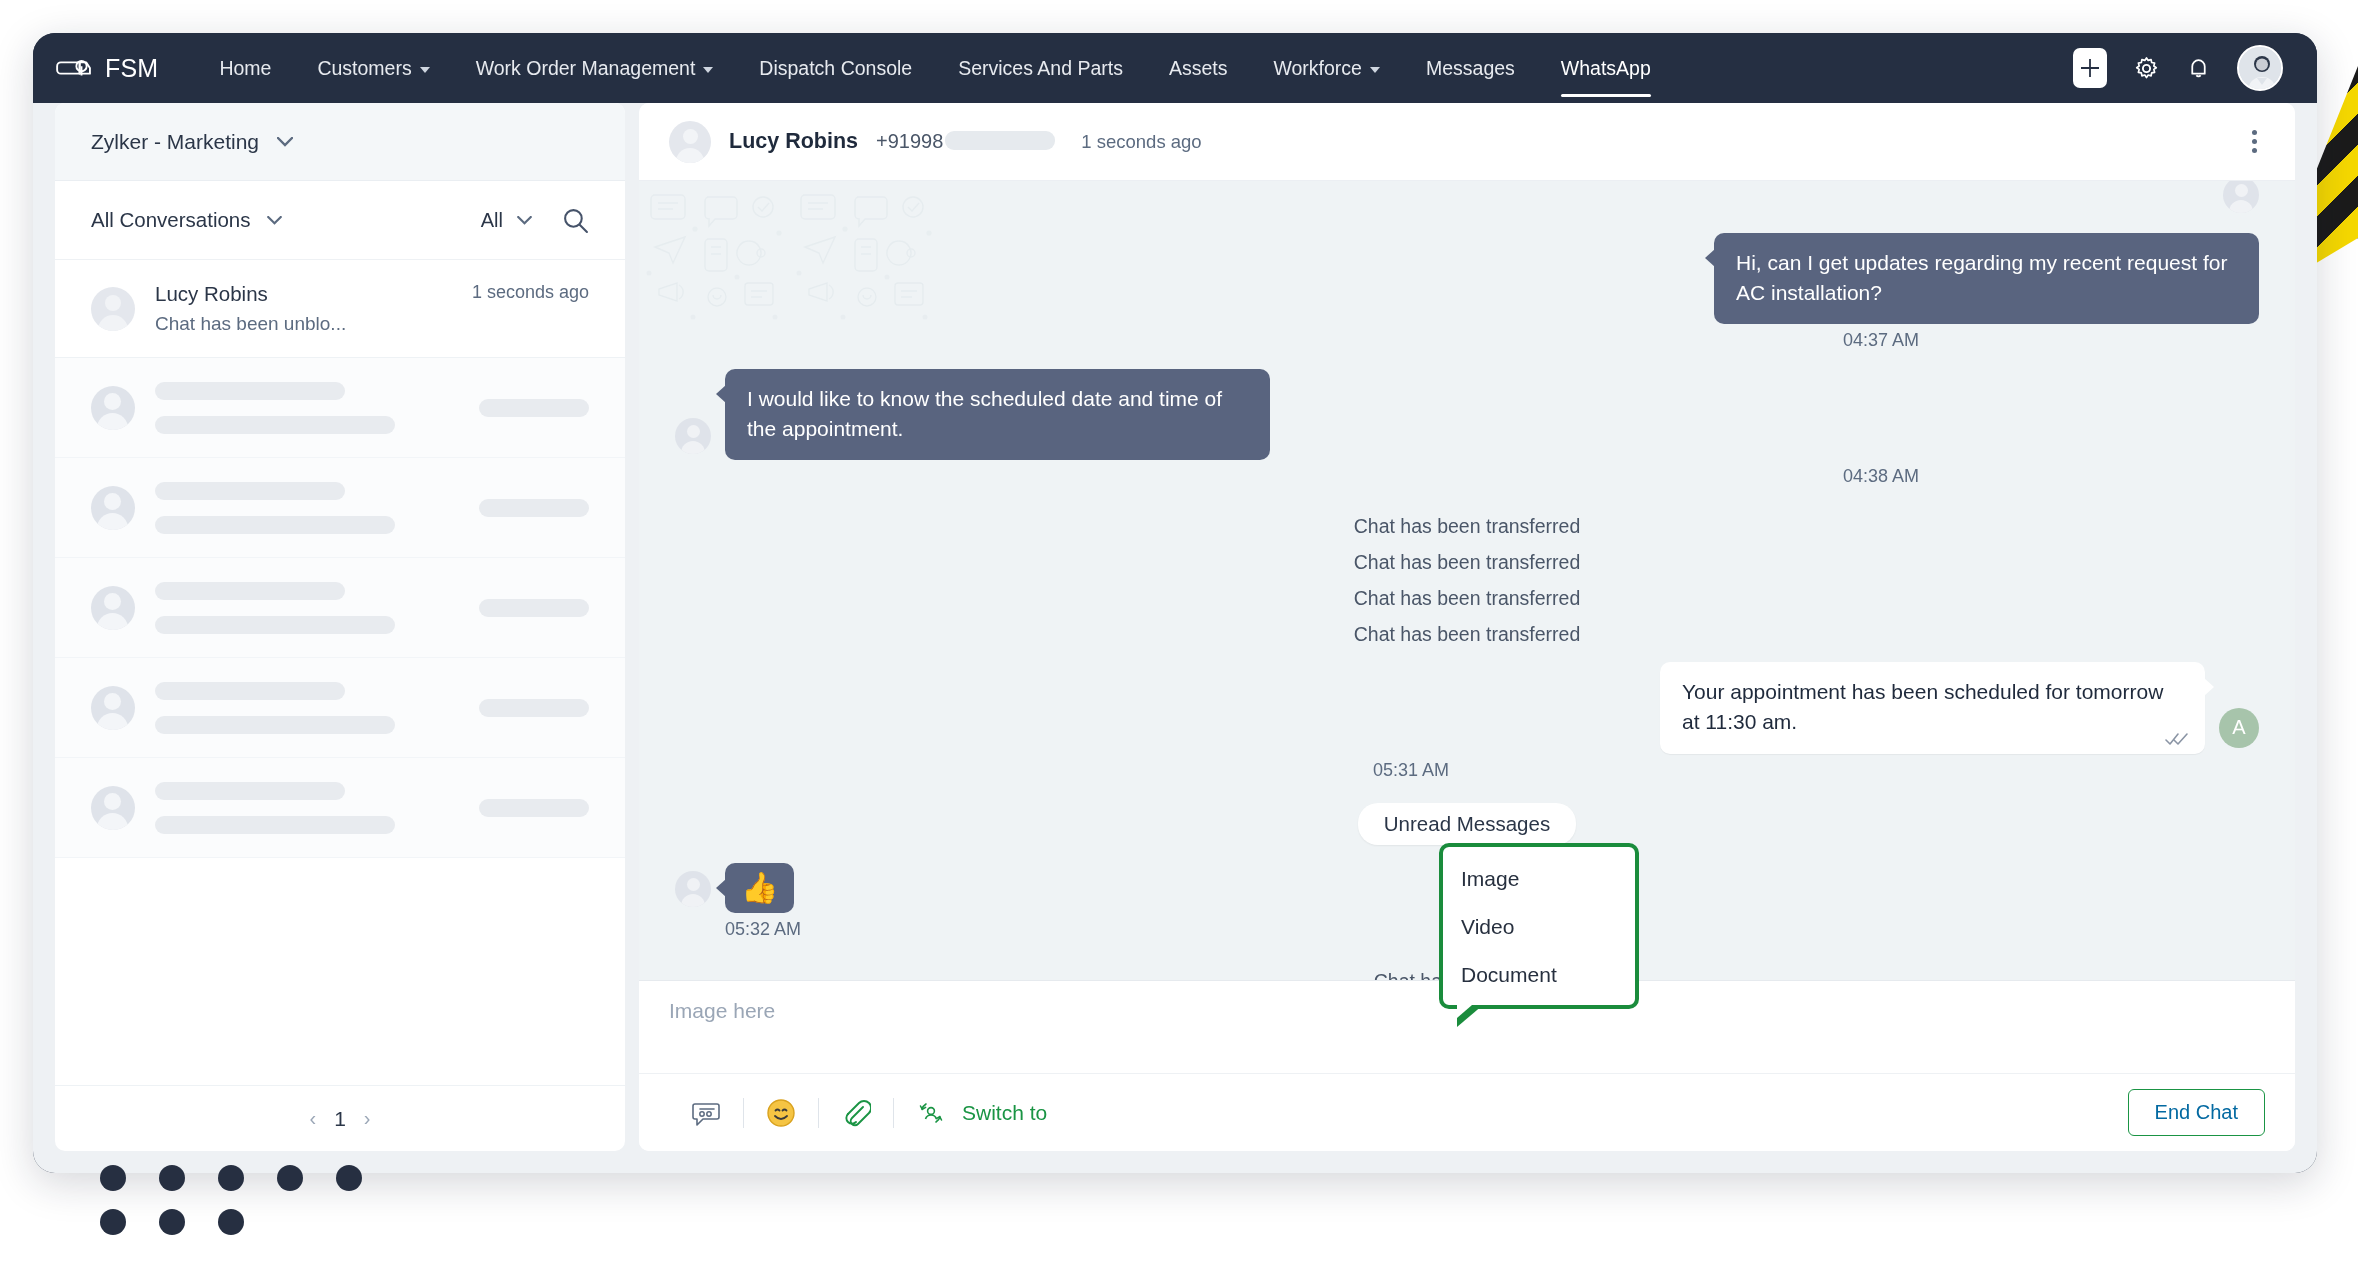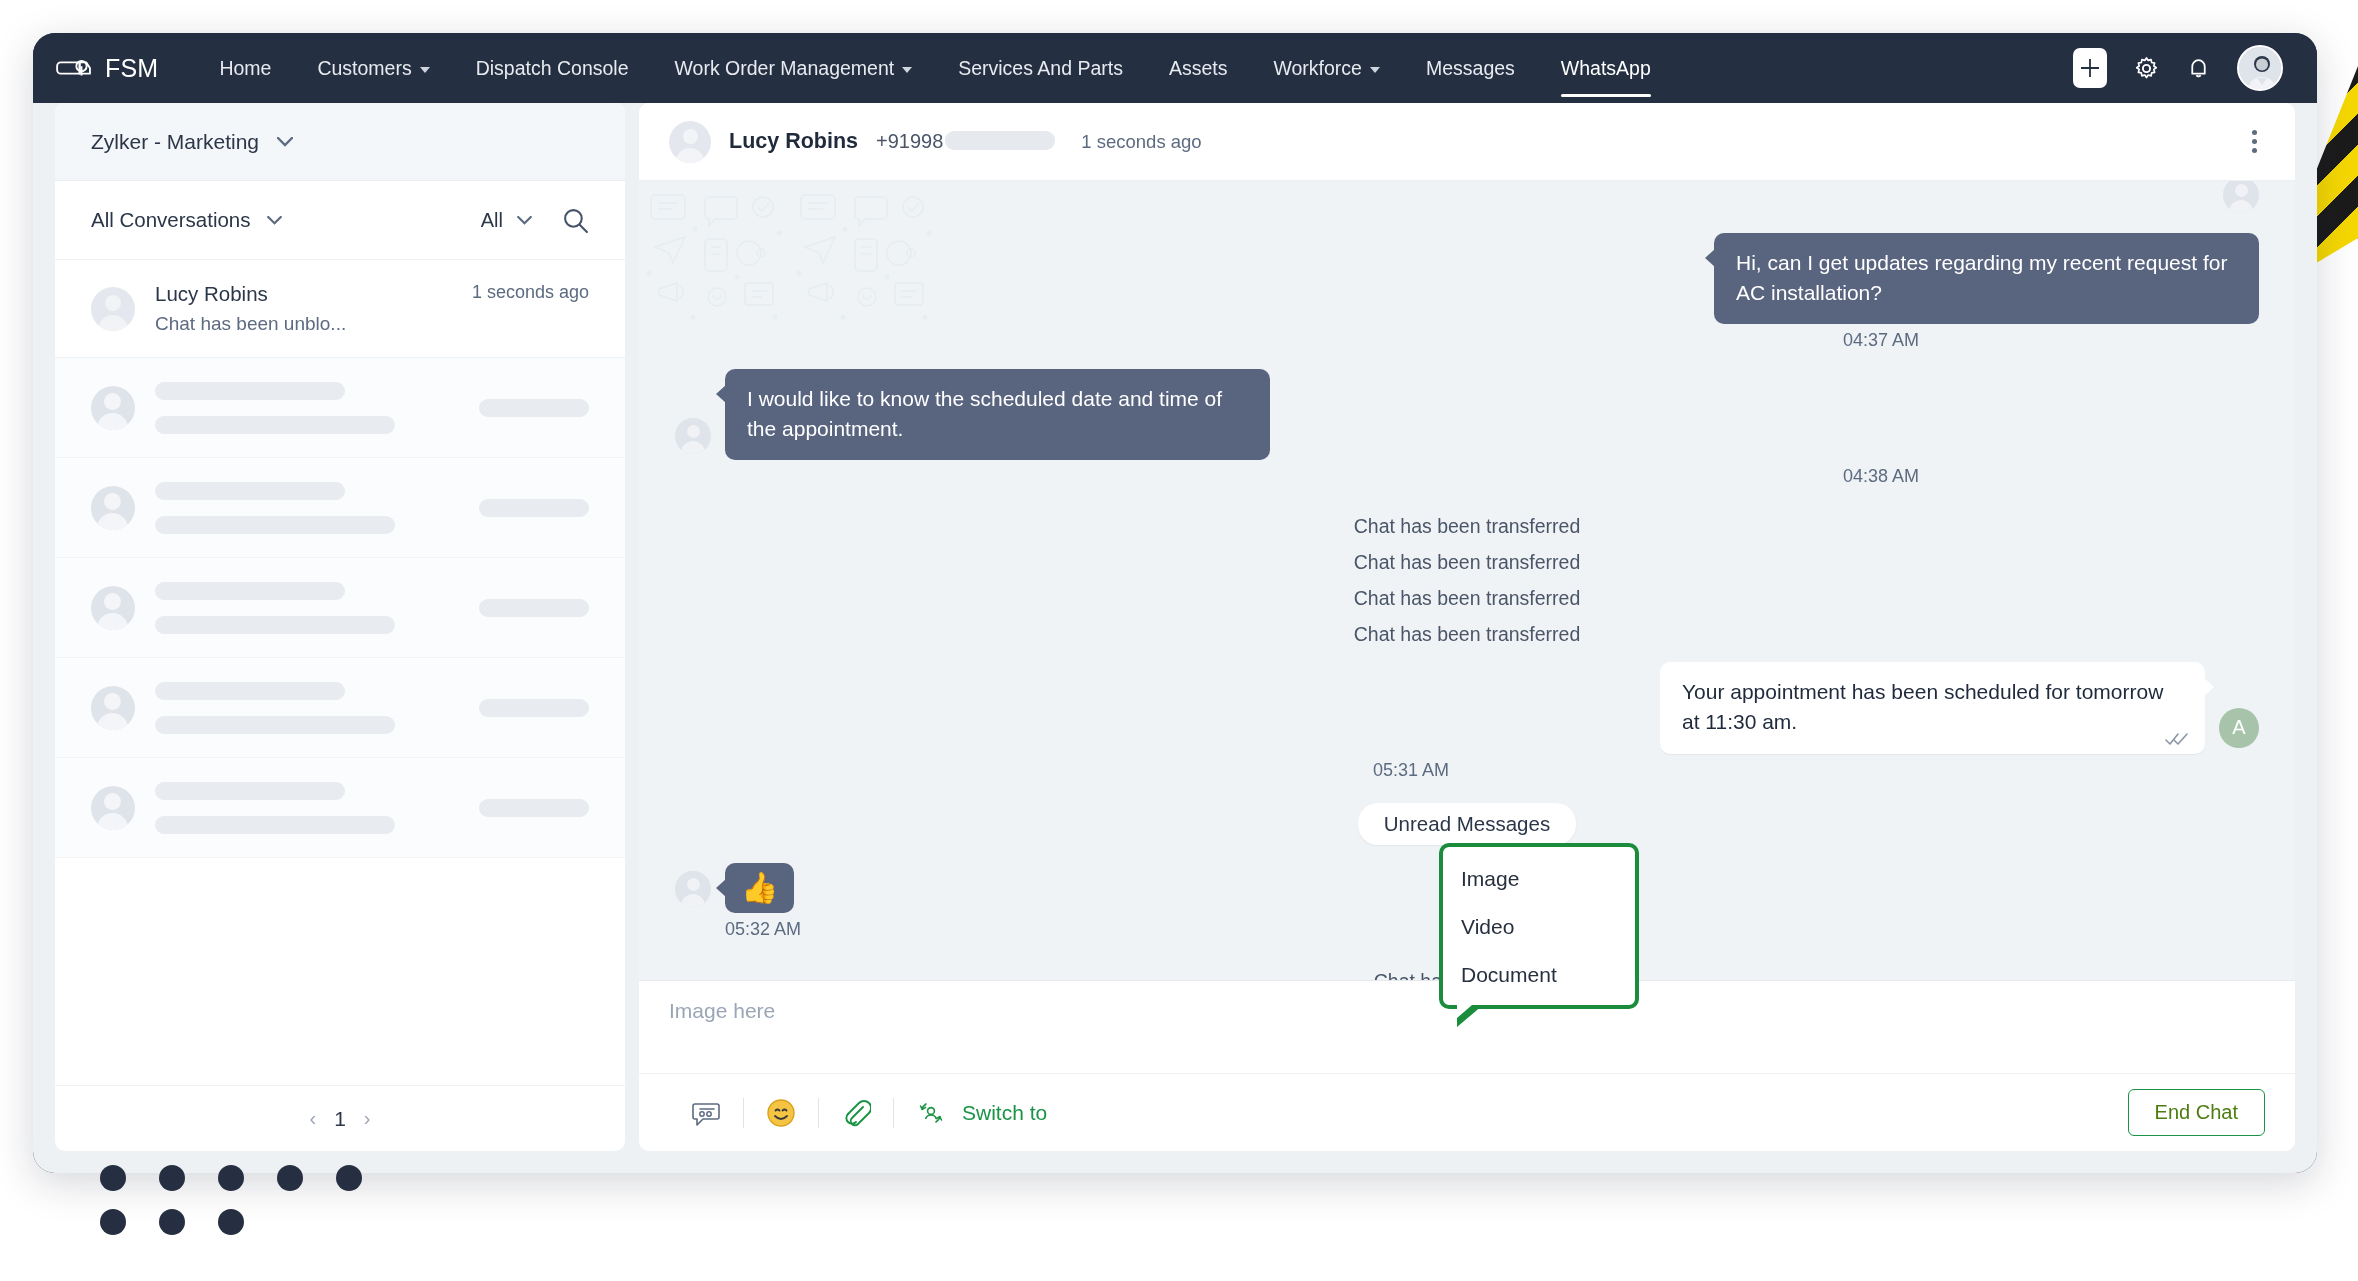--- a/index.html
+++ b/index.html
@@ -425,21 +425,21 @@
   .tool { padding: 0 22px; display:flex; align-items:center; cursor:pointer; }
   .tool-divider { width:1px; height: 30px; background:#dfe4ea; }
   .switch-to {
     display:flex; align-items:center; gap: 16px;
     padding-left: 22px; cursor:pointer;
   }
   .switch-to-label { font-size: 21px; color:#1a9444; }
   .end-chat-btn {
     margin-left:auto;
     border: 1.6px solid #1a9444;
-    color:#4d7c0f;
+    color:#0369a1;
     background:#ffffff;
     border-radius: 6px;
     font-size: 20px;
     padding: 11px 26px;
     cursor:pointer;
     font-family: "Liberation Sans", sans-serif;
   }
 
   
   .attach-menu {
@@ -516,25 +516,25 @@
       </div>
       <div class="nav-items">
         <div class="nav-item">
           <span>Home</span>
         </div>
         <div class="nav-item">
           <span>Customers</span>
           <span class="caret"></span>
         </div>
         <div class="nav-item">
-          <span>Dispatch Console</span>
-        </div>
-        <div class="nav-item">
           <span>Work Order Management</span>
           <span class="caret"></span>
+        </div>
+        <div class="nav-item">
+          <span>Dispatch Console</span>
         </div>
         <div class="nav-item">
           <span>Services And Parts</span>
         </div>
         <div class="nav-item">
           <span>Assets</span>
         </div>
         <div class="nav-item">
           <span>Workforce</span>
           <span class="caret"></span>

